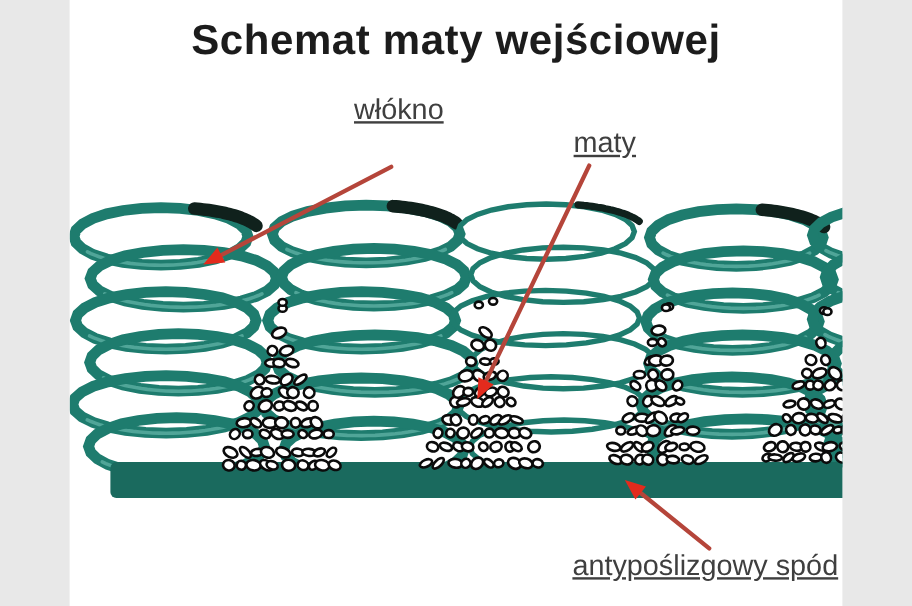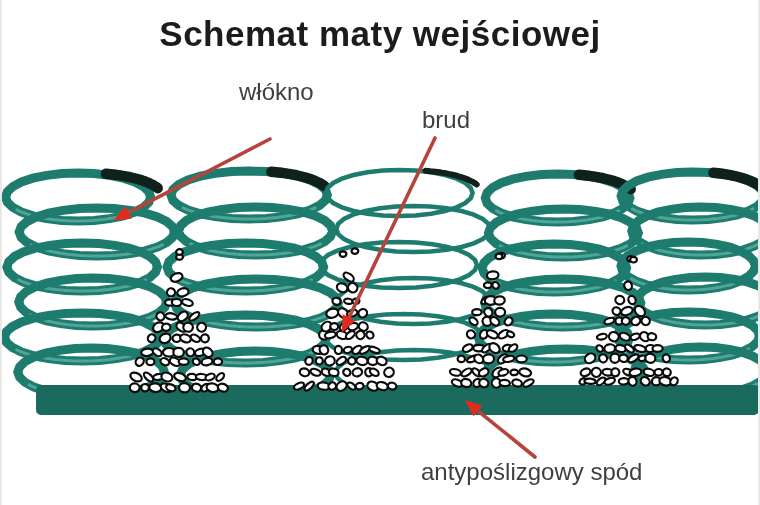--- a/index.html
+++ b/index.html
@@ -2,21 +2,21 @@
 <html style="--background: #ffffff; --title-text: #1c1c1c; --label-text: #3f3f3f; --coil: #1e7c6e; --coil-highlight: #6cbcaf; --coil-tip: #10211c; --base: #1a6a5e; --arrow-line: #b5453a; --arrow-head: #e32b1d; --pebble-outline: #0b0b0b; --pebble-fill: #ffffff;"><head>
 <meta charset="utf-8">
 <style>
   html,body{margin:0;padding:0;}
   body{
     background:#e8e8e8;
     font-family:"Liberation Sans", sans-serif;
   }
   .stage{
     position:relative;
-    width:756px;
+    width:644px;
     height:505px;
     background:var(--background,#fff);
     overflow:hidden;
     margin:0 auto;
   }
   .title{
     position:absolute;
     top:14px; left:0;
     width:100%;
     text-align:center;
@@ -24,20 +24,21 @@
     font-weight:bold;
     letter-spacing:0.5px;
     color:var(--title-text,#1c1c1c);
   }
   .label{
     position:absolute;
     font-size:24px;
     color:var(--label-text,#3f3f3f);
     line-height:31px;
     white-space:nowrap;
+    text-decoration:underline;
   }
   .label-fiber{ left:237px; top:76px; }
   .label-dirt{ left:420px; top:104px; }
   .label-backing{ left:419px; top:456px; }
   #diagram-svg{
     position:absolute;
     left:0; top:0;
     width:760px; height:505px;
     display:block;
   }
@@ -354,16 +355,16 @@
         <polygon points="462.7,400.1,480.3,405.4,471.5,416.2" fill="#e32b1d"></polygon>
       </g>
     </svg>
 
   <div class="title">Schemat maty wejściowej</div>
 
   <div class="label label-fiber">
     <div>włókno</div>
   </div>
 
-  <div class="label label-dirt">brud</div>
+  <div class="label label-dirt">maty</div>
 
   <div class="label label-backing">antypoślizgowy spód</div>
 </div>
 
 </body></html>

